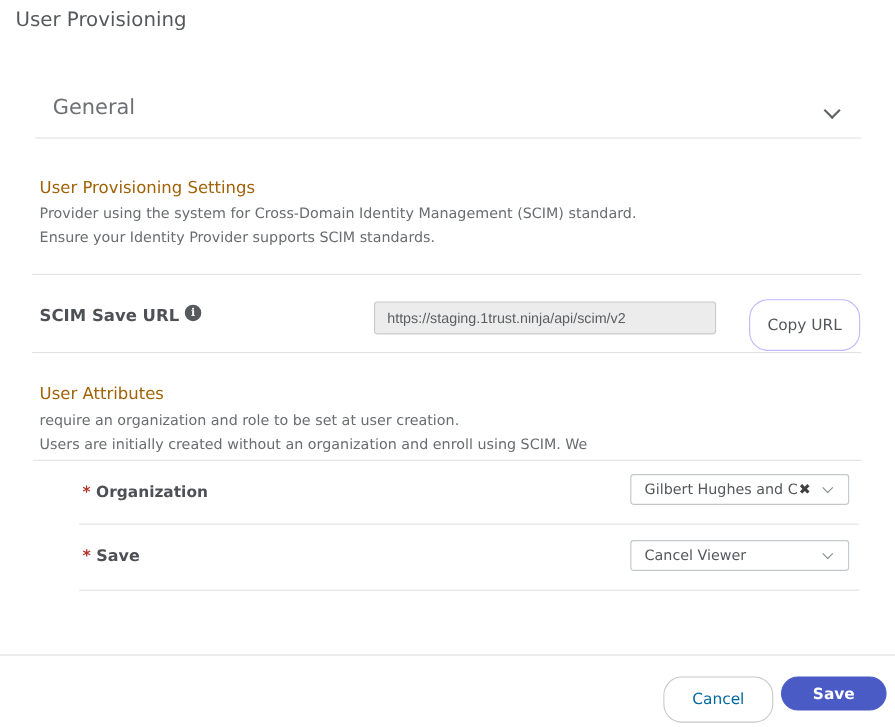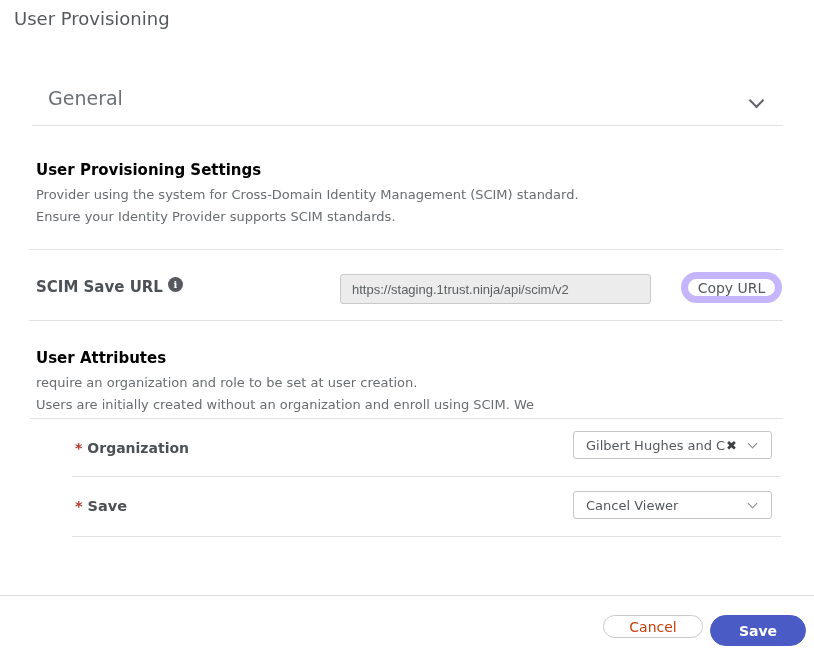--- a/index.html
+++ b/index.html
@@ -34,21 +34,21 @@
   .div-1 { top:125px; left:32px;  width:751px; }
   .div-2 { top:249px; left:29px;  width:754px; }
   .div-3 { top:320px; left:29px;  width:754px; }
   .div-4 { top:418px; left:30px;  width:753px; }
   .div-5 { top:476px; left:72px;  width:709px; }
   .div-6 { top:536px; left:72px;  width:709px; }
   .div-footer { top:595px; left:0; width:814px; background:#dedede; }
 
   .section-heading {
     position:absolute; left:36px;
-    font-size:15px; font-weight:700; color:#000000; white-space:nowrap;
+    font-size:15px; font-weight:400; color:#a16207; white-space:nowrap;
   }
   .h-provisioning { top:161px; }
   .h-attributes  { top:349px; }
 
   .para { position:absolute; left:36px; font-size:13px; color:#696d70; }
   .para .line { line-height:21.5px; white-space:nowrap; }
   .p-provisioning { top:184px; }
   .p-attributes   { top:372px; }
 
   .field-label {
@@ -72,22 +72,22 @@
     position:absolute; left:340px; top:274px; width:311px; height:30px;
     background:#ececec; border:1px solid #c9c9c9; border-radius:3px;
     font-family:Liberation Sans, sans-serif; font-size:13px; color:#5c6063; padding:0 11px;
   }
 
   .btn {
     display:flex; align-items:center; justify-content:center;
     border-radius:17px; cursor:pointer; font-family:inherit;
   }
   .copy-url-btn {
-    position:absolute; left:681px; top:272px; width:101px; height:31px;
-    background:#fff; border:7px solid #c4b5fd;
+    position:absolute; left:681px; top:272px; width:101px; height:47px;
+    background:#fff; border:1px solid #c4b5fd;
     font-size:14px; color:#54585c;
   }
 
   .select-box {
     position:absolute; left:573px; width:199px; height:28px;
     background:#fff; border:1px solid #c3c7c9; border-radius:3px;
     display:flex; align-items:center; cursor:pointer;
     font-size:13px; color:#54585c;
   }
   .org-select  { top:431px; }
@@ -104,23 +104,23 @@
     flex:0 0 auto; width:12px; height:12px; position:relative; margin-right:12px;
   }
   .select-chevron::before {
     content:""; position:absolute; left:2px; top:1px;
     width:6px; height:6px;
     border-right:1.6px solid #85898c; border-bottom:1.6px solid #85898c;
     transform:rotate(45deg);
   }
 
   .cancel-btn {
-    position:absolute; left:603px; top:615px; width:100px; height:23px;
+    position:absolute; left:603px; top:615px; width:100px; height:42px;
     background:#fff; border:1px solid #c9c9c9;
-    font-size:14px; color:#c2410c;
+    font-size:14px; color:#0369a1;
   }
   .save-btn {
     position:absolute; left:710px; top:615px; width:96px; height:31px;
     background:#4b5bc5; border:1px solid #4b5bc5;
     font-size:14px; font-weight:700; color:#fff;
   }
 </style>
 </head>
 <body>
 

